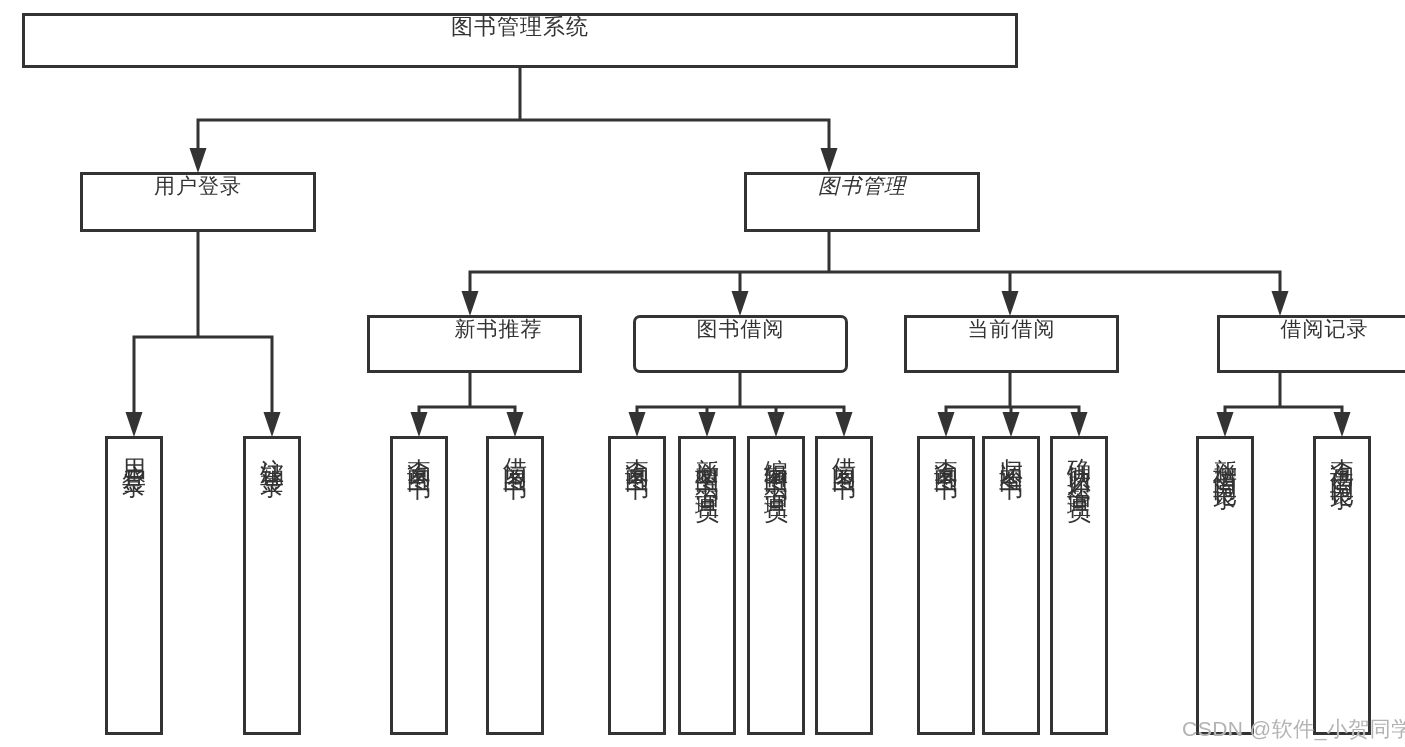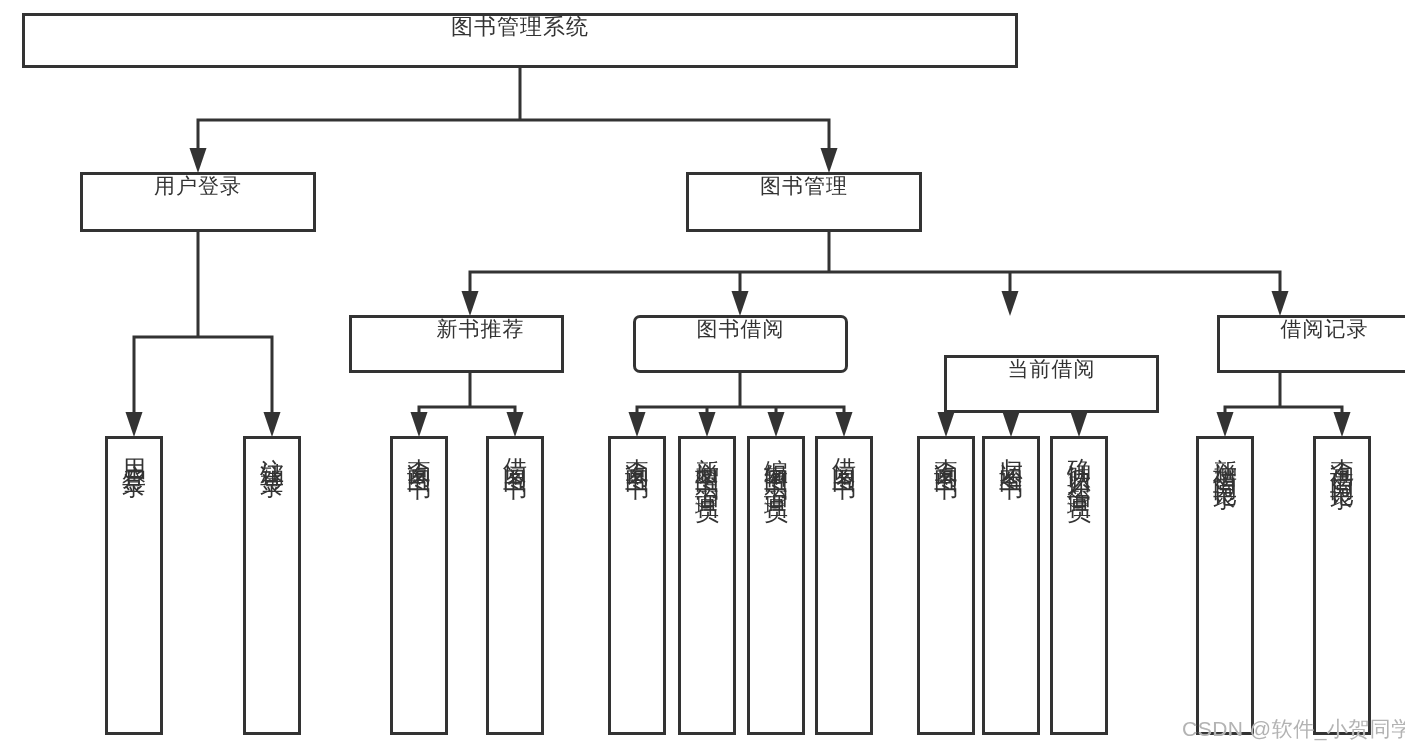--- a/index.html
+++ b/index.html
@@ -27,25 +27,25 @@
     color:var(--text);
     display:flex;align-items:flex-start;justify-content:center;
     text-align:center;
     font-size:21px;
     letter-spacing:1px;
     line-height:1;
   }
   .node.root{left:22px;top:13px;width:996px;height:55px;font-size:22px;}
   .node.lv2{top:172px;width:236px;height:60px;}
   .node.lv2.n-user{left:80px;}
-  .node.lv2.n-mgmt{left:686px;}
+  .node.lv2.n-mgmt{left:744px;font-style:italic;}
   .node.lv3{top:315px;width:215px;height:58px;}
-  .node.lv3.n-l3a{left:349px;padding-left:48px;}
+  .node.lv3.n-l3a{left:367px;padding-left:48px;}
   .node.lv3.n-l3b{left:633px;border-radius:7px;}
-  .node.lv3.n-l3c{left:944px;margin-top:40px;}
+  .node.lv3.n-l3c{left:904px;}
   .node.lv3.n-l3d{left:1217px;}
   .node.leaf{top:436px;width:58px;height:299px;font-size:24px;}
   .leaf-label{
     writing-mode:vertical-rl;
     text-orientation:mixed;
     letter-spacing:6px;
     line-height:1;
   }
   .n-lfa1{left:105px;} .n-lfa2{left:243px;}
   .n-lfb1{left:390px;} .n-lfb2{left:486px;}

